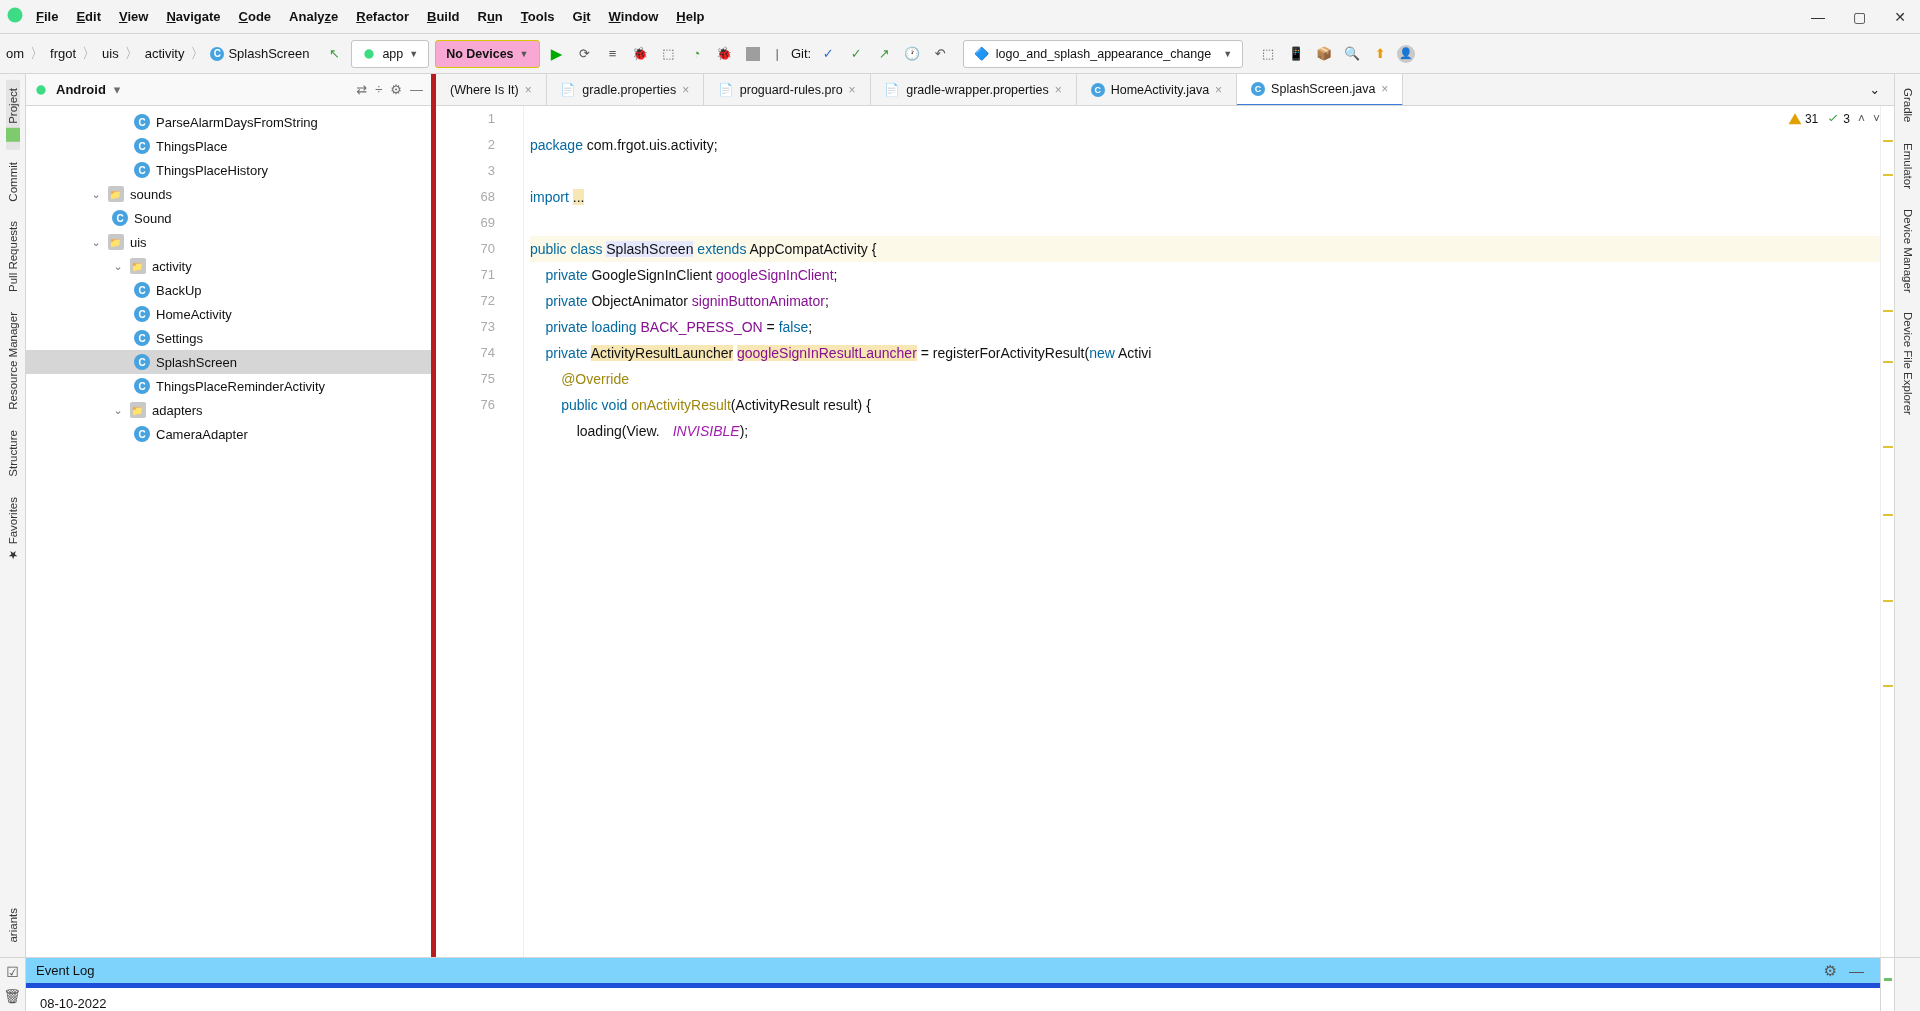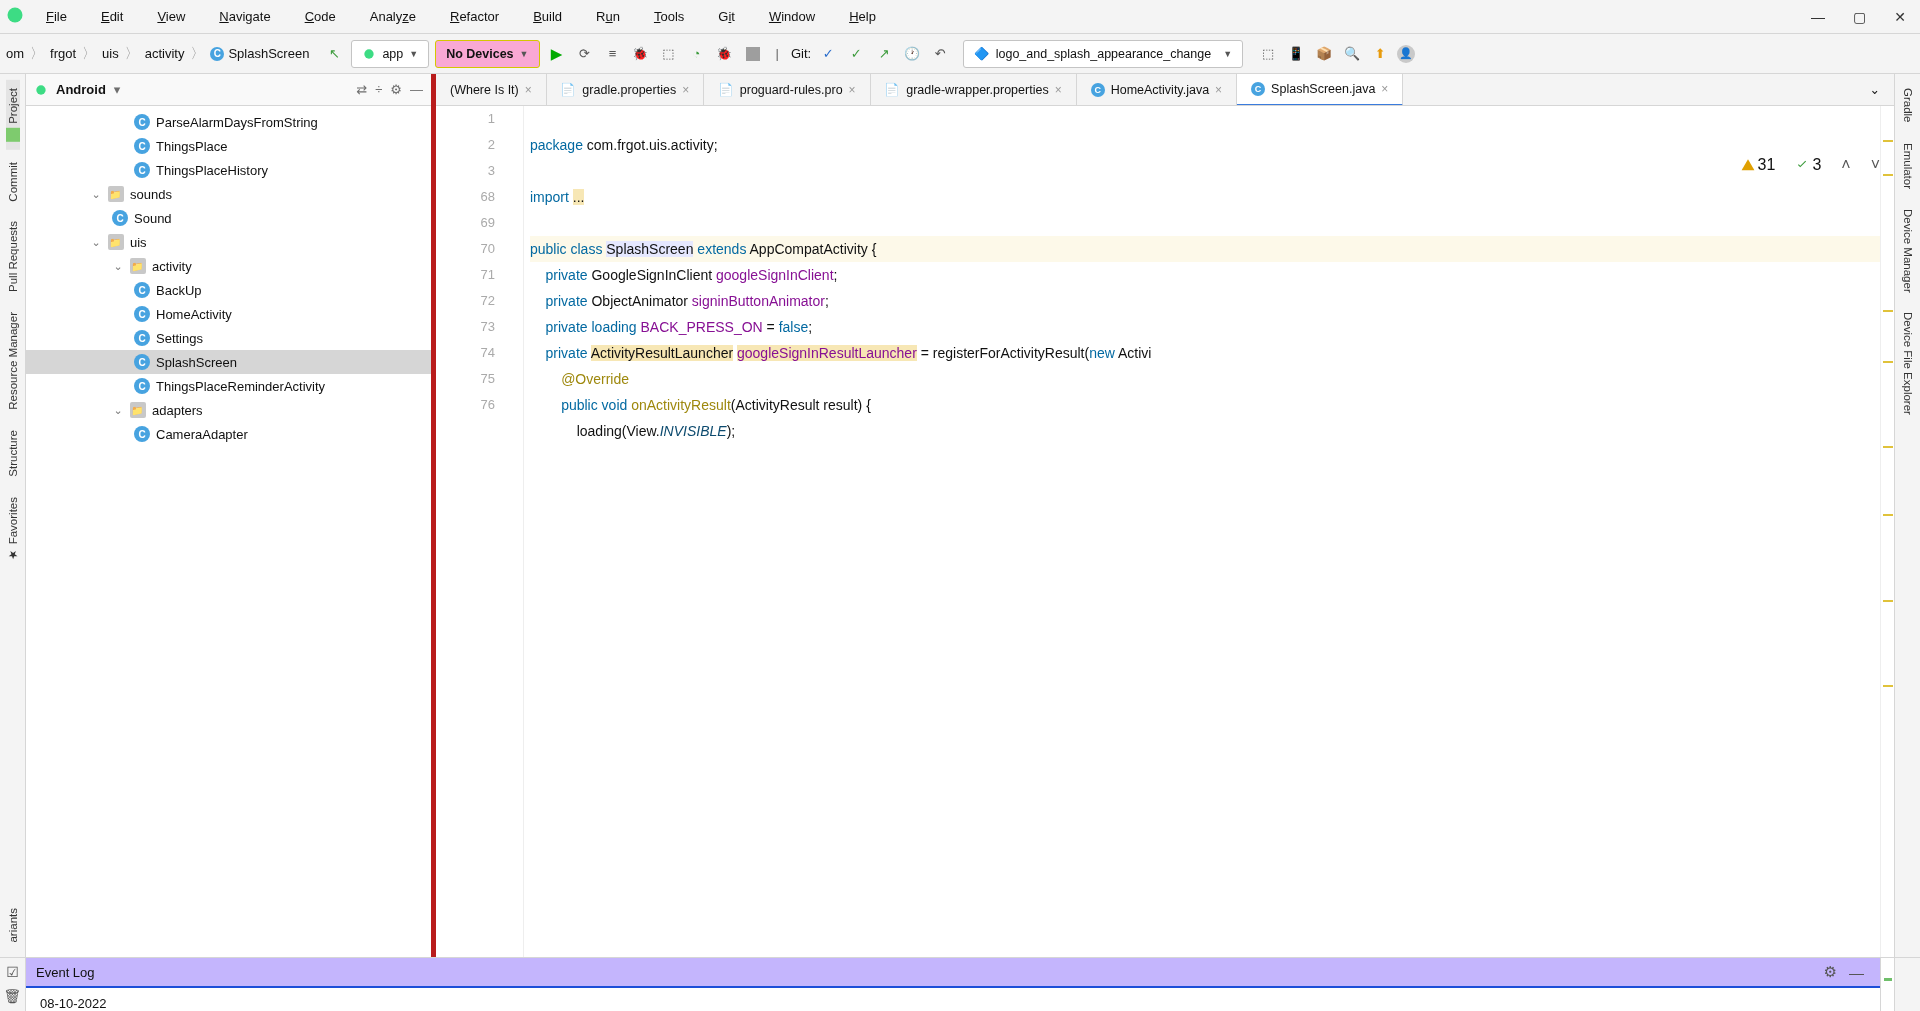--- a/index.html
+++ b/index.html
@@ -1,21 +1,21 @@
 <!DOCTYPE html>
 <html><head>
 <meta charset="utf-8">
 <style>
 * { margin: 0; padding: 0; box-sizing: border-box; font-family: -apple-system, "Segoe UI", Arial, sans-serif; }
 body { background: #fff; font-size: 13px; color: #111; overflow: hidden; }
 
 
 .titlebar { height: 34px; display:flex; align-items:center; padding:0 6px; background:#f4f4f4; border-bottom:1px solid #d6d6d6; }
 .titlebar .logo svg { width:18px; height:18px; }
-.menu { display:flex; margin-left:14px; gap:18px; }
+.menu { display:flex; margin-left:4px; gap:2px;font-weight:bold; }
 .menu span { padding:4px 8px; font-size:13px; cursor:default; }
 .menu span u { text-decoration: underline; }
 .win-controls { margin-left:auto; display:flex; gap:28px; padding-right:8px; }
 .win-controls span { font-size:14px; color:#333; }
 
 
 .toolbar { height:40px; display:flex; align-items:center; gap:6px; padding:0 6px; background:#f4f4f4; border-bottom:1px solid #d6d6d6; font-size:13px; }
 .crumb { display:flex; align-items:center; gap:6px; color:#111; }
 .crumb span.sep { color:#999; font-size:14px; }
 .tool-icon { width:22px; height:22px; display:flex; align-items:center; justify-content:center; color:#555; cursor:pointer; }
@@ -53,41 +53,41 @@
 .etab .close { color:#999; font-size:12px; }
 .etab.active { background:#fff; border-bottom:2px solid #3b7cdd; }
 .etab .ficon { width:14px; height:14px; border-radius:50%; background:#47a3e0; color:#fff; font-size:9px; display:flex; align-items:center; justify-content:center; font-weight:bold; }
 
 .code-area { flex:1; display:flex; overflow:hidden; position:relative; font-family: "JetBrains Mono", Consolas, monospace; }
 .gutter { width:88px; background:#fff; border-right:1px solid #eee; text-align:right; color:#aaa; font-size:13px; line-height:26px; padding-right:28px; user-select:none; }
 .code { flex:1; background:#fff; font-size:14px; line-height:26px; white-space:pre; overflow:auto; padding-left:6px; }
 .kw { color:#0369a1; }
 .fld { color:#871094; }
 .ann { color:#9e880d; }
-.const { color:#0c4a6e; font-style:italic; }
+.const { color:#a21caf; font-style:italic;margin-left:13px; }
 .hl-y { background:#f7e7b5; }
 .hl-b { background:#e6e8ff; }
 .hl-line { background:#fdf9e9; display:inline-block; width:100%; }
-.indicators { position:absolute; top:6px; right:14px; display:flex; gap:20px; align-items:center; font-size:16px;margin-top:44px; }
+.indicators { position:absolute; top:6px; right:14px; display:flex; gap:8px; align-items:center; font-size:12px; }
 .ind { display:flex; align-items:center; gap:3px; }
 .ind.warn svg { color:#e0a000; }
 .ind.ok svg { color:#3c9b3c; }
 .minimap { width:14px; background:#fff; border-left:1px solid #eee; position:relative; }
 .mm-mark { position:absolute; left:2px; width:10px; height:2px; background:#e0c23a; }
 
 
 .right-rail { width:26px; background:#f4f4f4; border-left:1px solid #d6d6d6; display:flex; flex-direction:column; align-items:center; padding-top:6px; gap:4px; }
 .right-rail .vlabel { writing-mode: vertical-rl; font-size:11.5px; padding:8px 0; color:#333; cursor:pointer; display:flex; align-items:center; gap:4px; }
 
 
 .eventlog { height:310px; border-top:1px solid #d6d6d6; display:flex; }
 .el-rail { width:26px; background:#f4f4f4; border-right:1px solid #d6d6d6; display:flex; flex-direction:column; align-items:center; gap:8px; padding-top:6px; }
 .el-rail span { color:#555; font-size:14px; cursor:pointer; }
 .el-body { flex:1; display:flex; flex-direction:column; }
-.el-head { height:30px; display:flex; align-items:center; padding:0 10px; background:#c4b5fd; border-bottom:2px solid #1d4ed8; font-size:13px; }
+.el-head { height:30px; display:flex; align-items:center; padding:0 10px; background:#7dd3fc; border-bottom:5px solid #1d4ed8; font-size:13px; }
 .el-head .spacer { flex:1; }
 .el-head .ctl { color:#555; padding:0 6px; cursor:pointer; font-size:15px; }
 .el-content { flex:1; overflow:auto; padding:8px 14px; font-size:13px; }
 .el-content .entry { margin-bottom:14px; }
 
 .icon-svg { width:14px; height:14px; }
 </style>
 </head>
 <body>
 

